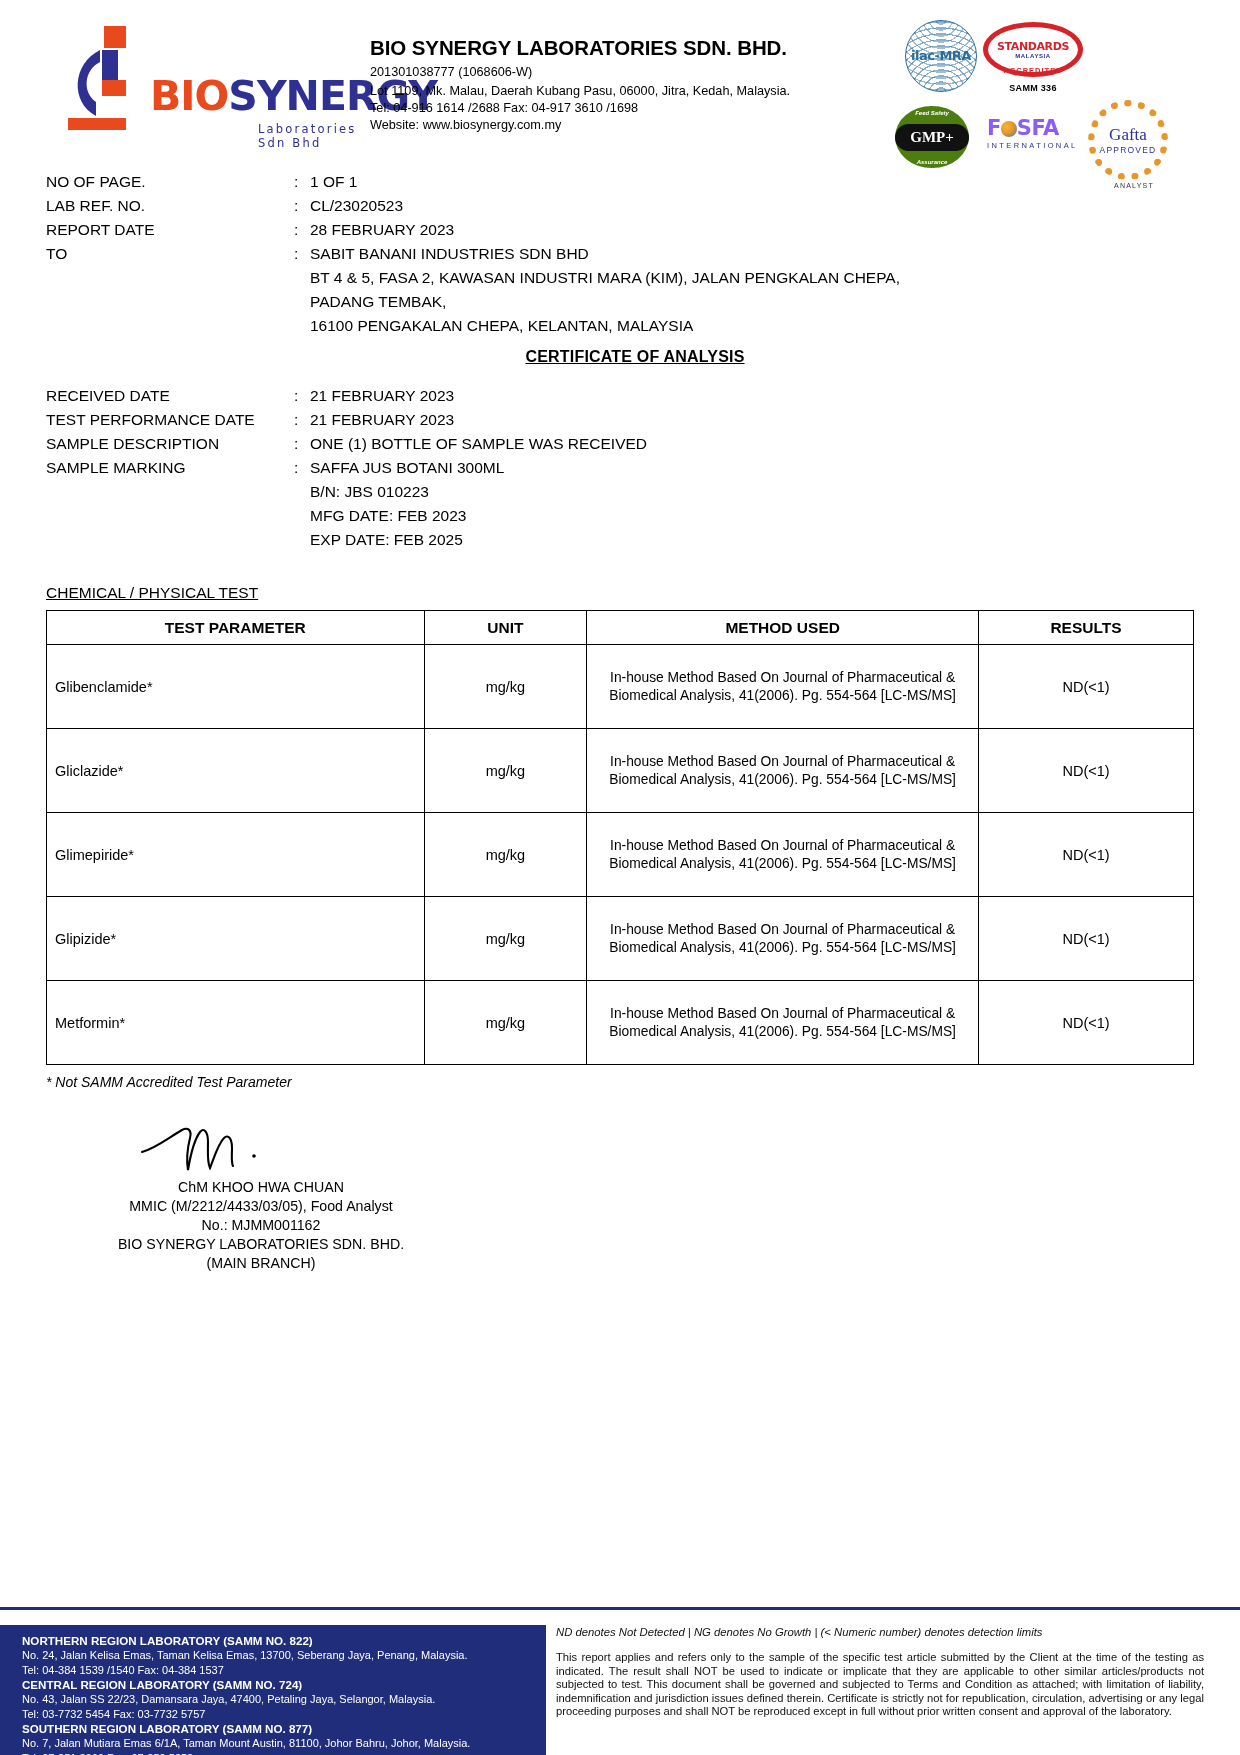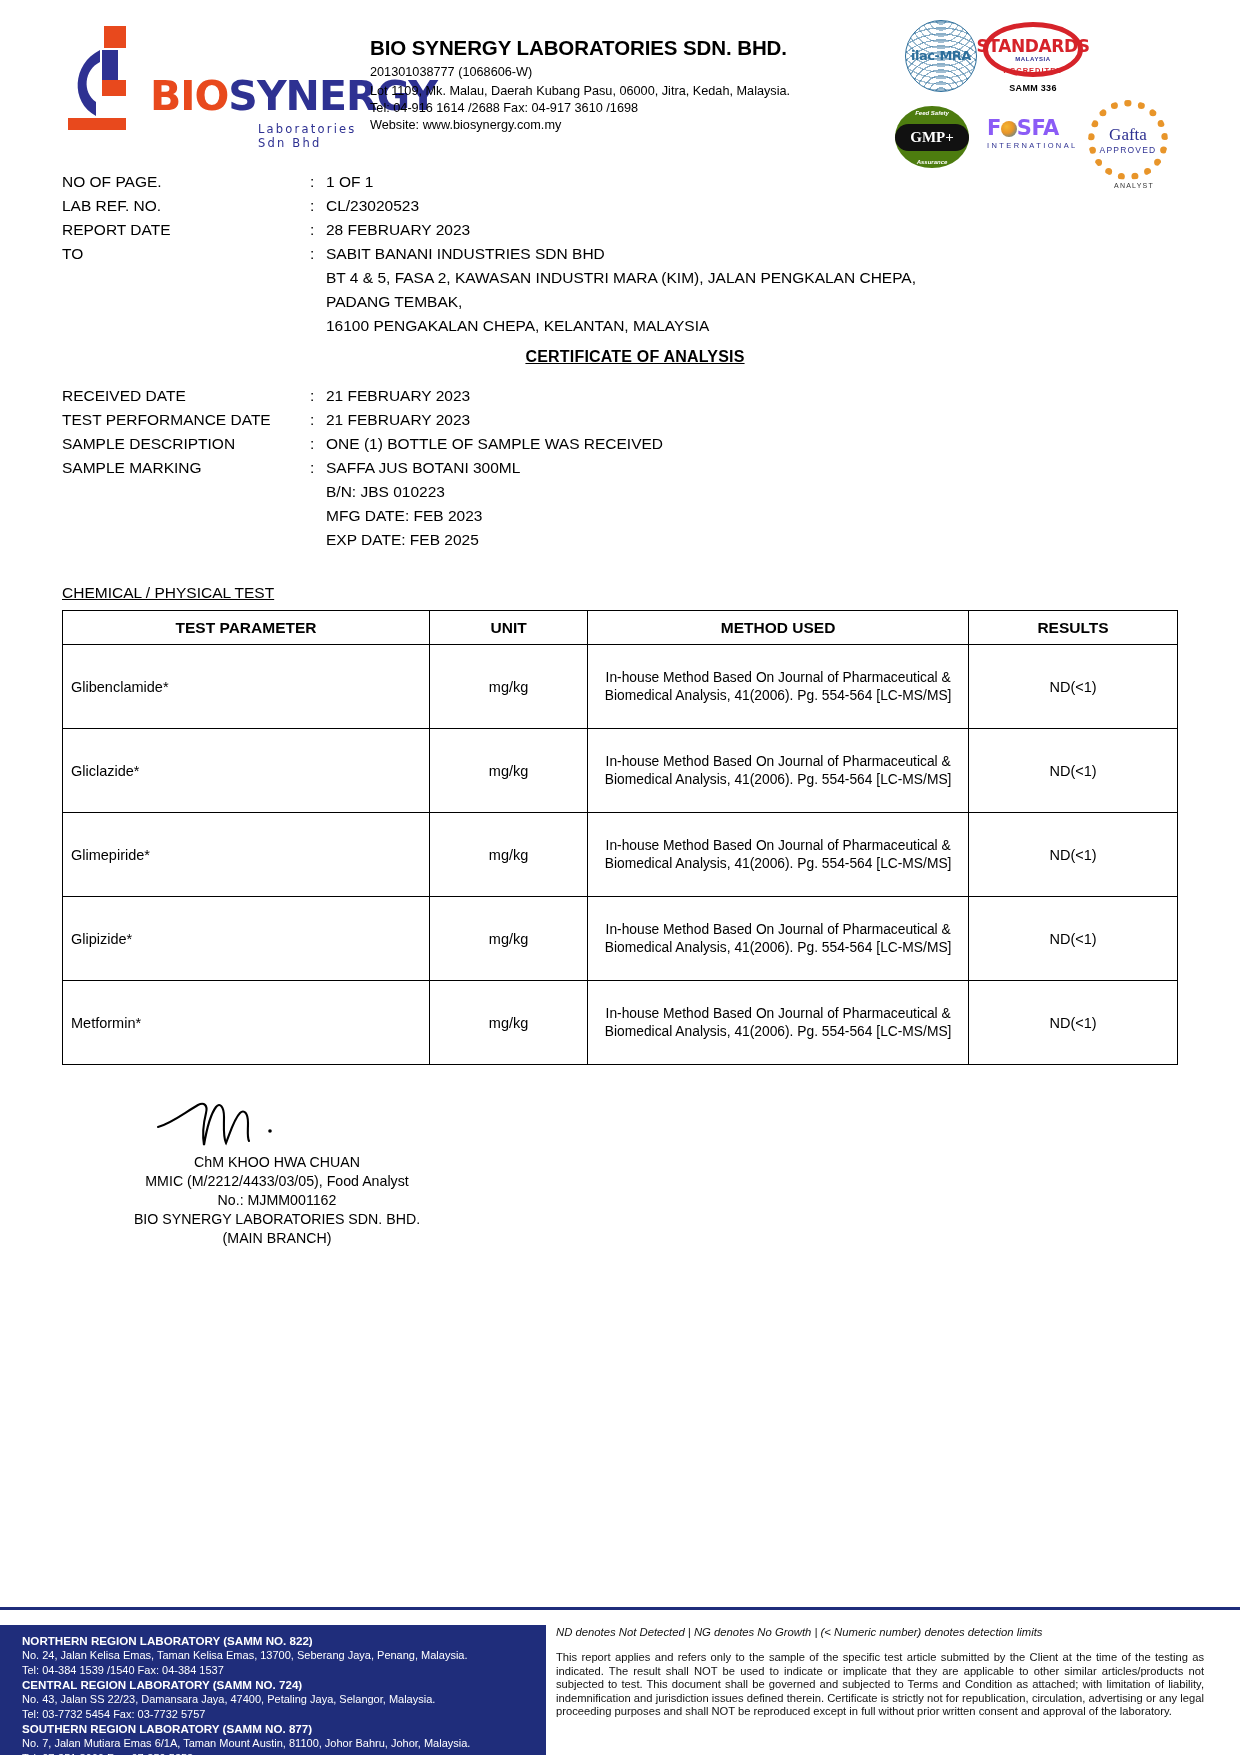--- a/index.html
+++ b/index.html
@@ -106,21 +106,21 @@
   .badge-std { left: 88px; top: 4px; width: 100px; height: 80px; }
   .std-oval {
     width: 100px; height: 55px; border-radius: 50%;
     border: 5px solid #D6232A;
     background: #ffffff;
     position: relative;
     display: flex; flex-direction: column;
     align-items: center; justify-content: center;
   }
   .std-main {
-    font-size: 17px; font-weight: 700; color: #D6232A;
+    font-size: 11px; font-weight: 700; color: #D6232A;
     font-family: "DejaVu Sans", sans-serif; letter-spacing: -0.4px;
     line-height: 1;
     text-align: center;
   }
   .std-sub {
     font-size: 6px; color: #2E3192; font-weight: 700; letter-spacing: 0.6px;
     margin-top: 1px;
   }
   .std-acc {
     position: absolute; bottom: -3px; left: 0; right: 0;
@@ -192,21 +192,21 @@
   }
   .gafta-sub {
     font-size: 8.5px; color: #2E3192; letter-spacing: 1.2px; margin-top: 2px;
   }
   .gafta-analyst {
     text-align: center; font-size: 7px; letter-spacing: 1.2px;
     margin-top: 2px; color: #333;
   }
 
   
-  .body-wrap { padding: 0 62px; position: relative; }
+  .body-wrap { padding: 0 46px; position: relative; }
 
   .info-table { width: 100%; border-collapse: collapse; }
   .info-table td { vertical-align: top; padding: 0; }
   .info-label {
     width: 248px;
     font-size: 15.5px;
     line-height: 24px;
     white-space: nowrap;
   }
   .info-colon { width: 16px; font-size: 15.5px; line-height: 24px; }
@@ -521,20 +521,21 @@
       </tr>
       <tr>
         <td class="c-param">Metformin*</td>
         <td class="c-unit">mg/kg</td>
         <td class="c-method">In-house Method Based On Journal of Pharmaceutical &amp; Biomedical Analysis, 41(2006). Pg. 554-564 [LC-MS/MS]</td>
         <td class="c-result">ND(&lt;1)</td>
       </tr>
     </tbody>
   </table>
 
+  <div class="footnote">* Not SAMM Accredited Test Parameter</div>
 
   <div class="sign-block">
     <div class="sign-img">
       <svg width="160" height="58" viewBox="0 0 160 58">
         <path d="M4 34 C18 30, 30 20, 44 12 C50 9, 54 12, 52 20 C50 28, 48 40, 50 52 C52 40, 56 22, 62 14 C66 9, 70 14, 70 24 C70 34, 69 44, 72 50 C76 40, 80 26, 86 20 C90 16, 94 20, 94 30 C94 38, 93 44, 95 48" fill="none" stroke="#000" stroke-width="2.1" stroke-linecap="round"></path>
         <circle cx="116" cy="38" r="1.8" fill="#000"></circle>
       </svg>
     </div>
     <div class="sign-line">ChM KHOO HWA CHUAN</div>
     <div class="sign-line">MMIC (M/2212/4433/03/05), Food Analyst</div>

